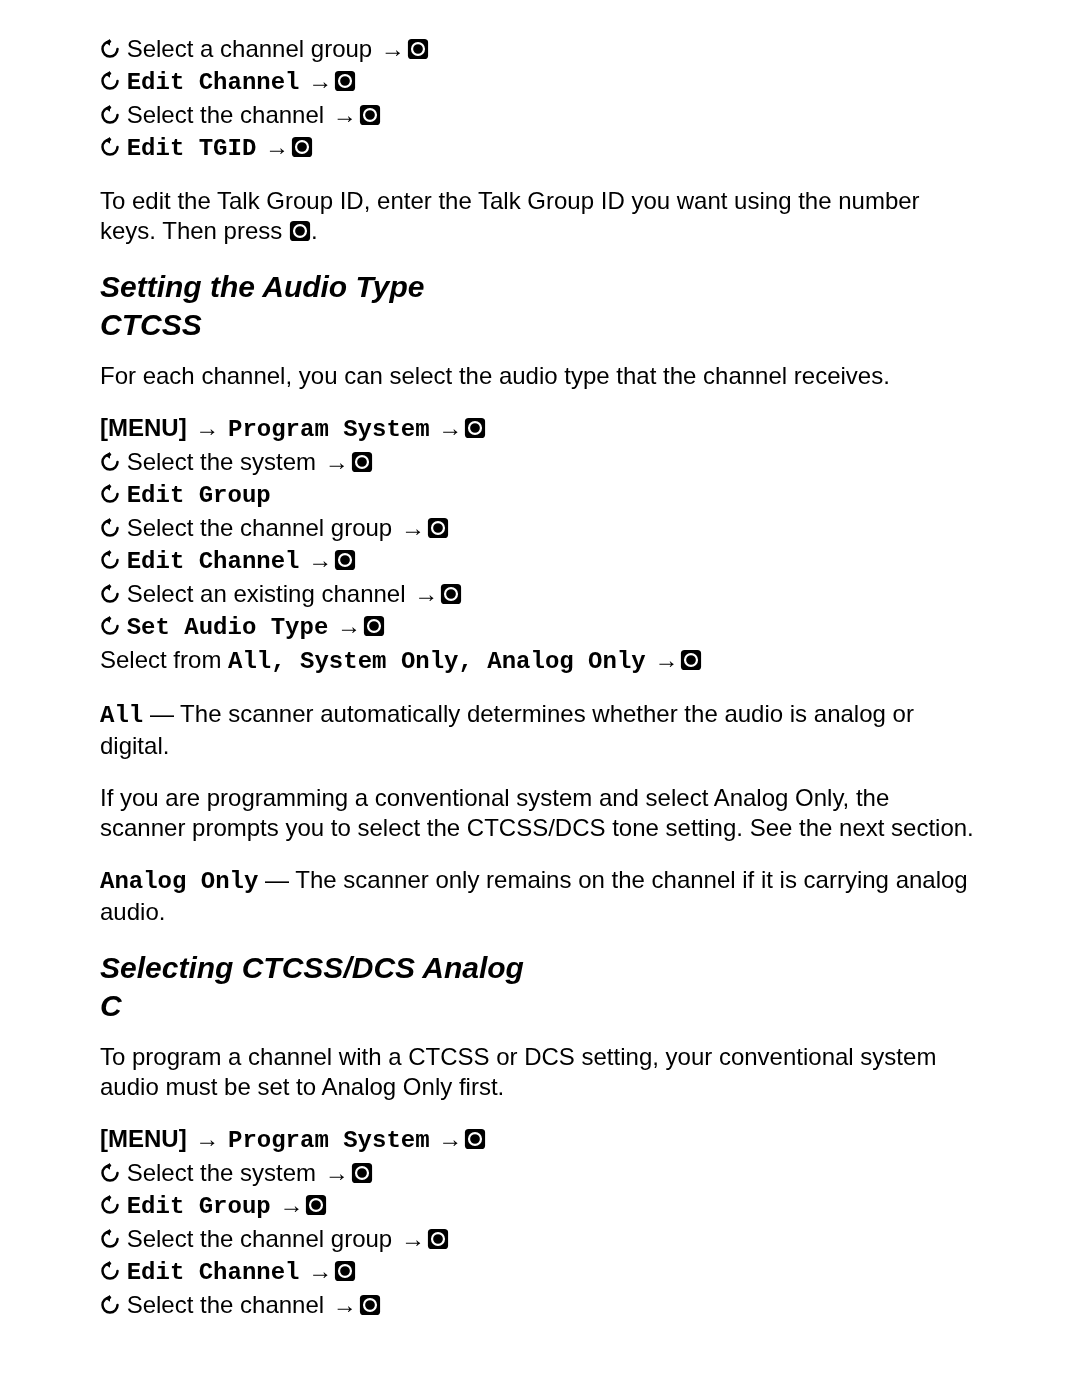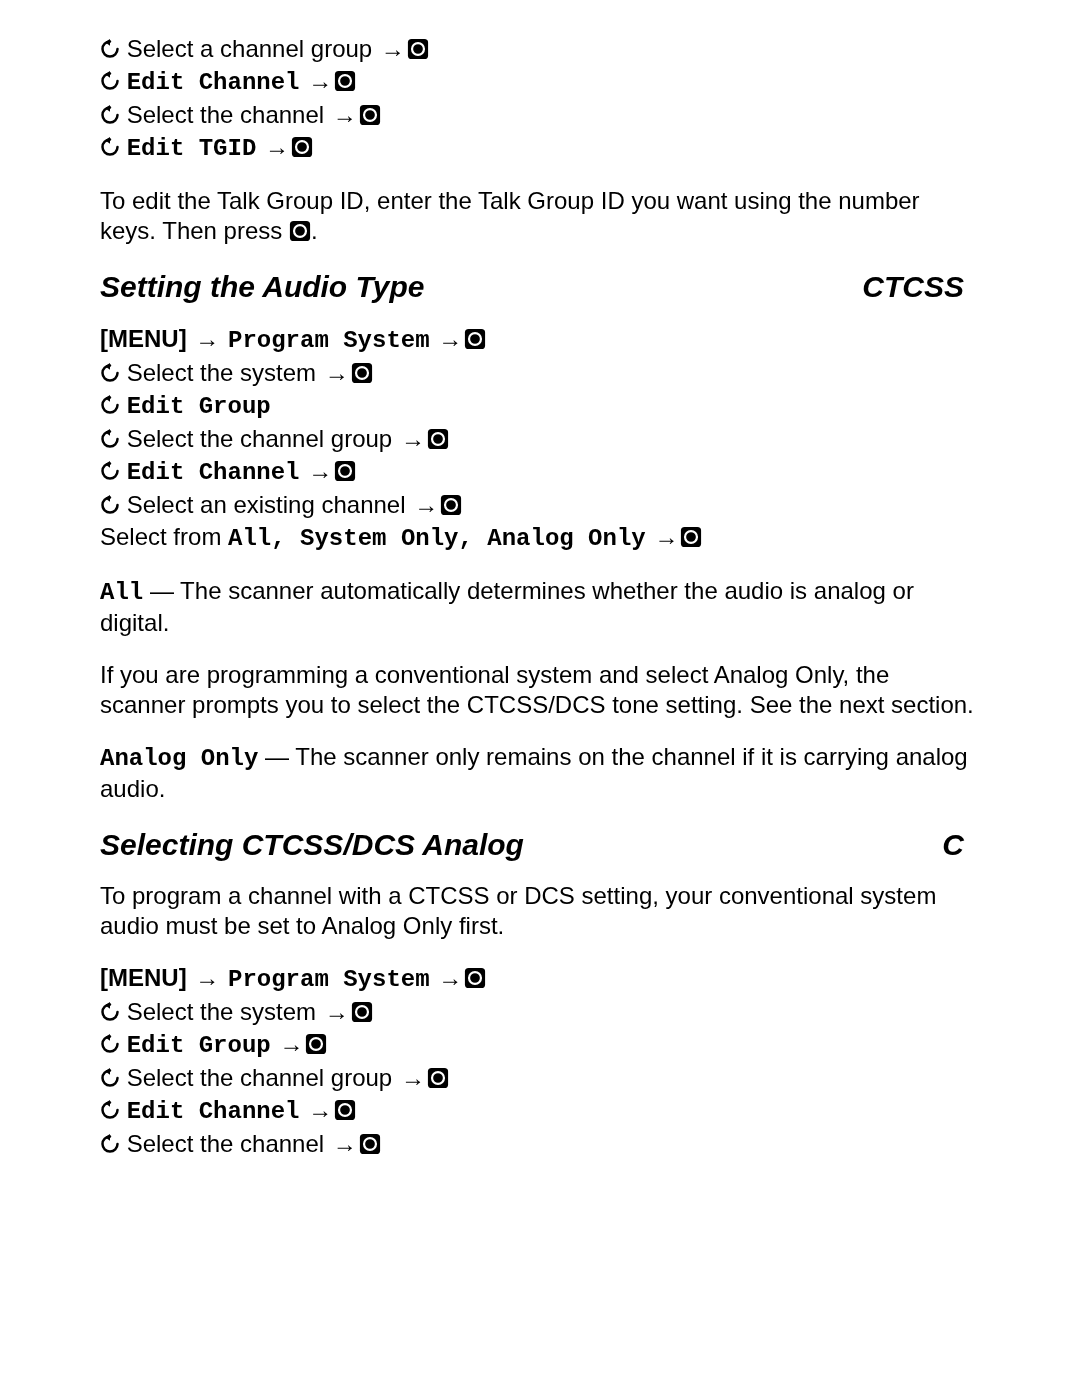--- a/index.html
+++ b/index.html
@@ -31,21 +31,22 @@
   .para {
     margin: 0 0 22px 0;
   }
   .section-head {
     display: flex;
     justify-content: space-between;
     align-items: baseline;
     font-style: italic;
     font-weight: bold;
     font-size: 30px;
-    margin: 14px 16px 18px 0;
+    margin: 14px 4px 18px 0;
+    flex-direction: column;
   }
   .scroll-icon {
     display: inline-block;
     width: 20px;
     vertical-align: -2px;
   }
   .scroll-icon svg { display: block; }
   .arrow {
     font-weight: bold;
     font-family: Arial, Helvetica, sans-serif;
@@ -98,20 +99,21 @@
             <use href="#enter"></use>
           </svg></span></div>
     </div>
     <div class="para"><span>To edit the Talk Group ID, enter the Talk Group ID you want using the number keys. Then press </span><span class="enter-icon"><svg viewBox="0 0 24 24" width="22" height="22">
           <use href="#enter"></use>
         </svg></span><span>.</span></div>
     <div class="section-head">
       <span>Setting the Audio Type</span>
       <span>CTCSS</span>
     </div>
+    <div class="para">For each channel, you can select the audio type that the channel receives.</div>
     <div class="steps">
       <div class="row"><b>[MENU]</b> <span class="arrow">→</span> <span class="mono">Program System</span> <span class="arrow">→</span><span class="enter-icon"><svg viewBox="0 0 24 24" width="22" height="22">
             <use href="#enter"></use>
           </svg></span></div>
       <div class="row"><span class="scroll-icon"><svg viewBox="0 0 24 24" width="20" height="20">
             <use href="#scroll"></use>
           </svg></span> <span>Select the system</span> <span class="arrow">→</span><span class="enter-icon"><svg viewBox="0 0 24 24" width="22" height="22">
             <use href="#enter"></use>
           </svg></span></div>
       <div class="row"><span class="scroll-icon"><svg viewBox="0 0 24 24" width="20" height="20">
@@ -123,20 +125,25 @@
             <use href="#enter"></use>
           </svg></span></div>
       <div class="row"><span class="scroll-icon"><svg viewBox="0 0 24 24" width="20" height="20">
             <use href="#scroll"></use>
           </svg></span> <span class="mono">Edit Channel</span> <span class="arrow">→</span><span class="enter-icon"><svg viewBox="0 0 24 24" width="22" height="22">
             <use href="#enter"></use>
           </svg></span></div>
       <div class="row"><span class="scroll-icon"><svg viewBox="0 0 24 24" width="20" height="20">
             <use href="#scroll"></use>
           </svg></span> <span>Select an existing channel</span> <span class="arrow">→</span><span class="enter-icon"><svg viewBox="0 0 24 24" width="22" height="22">
+            <use href="#enter"></use>
+          </svg></span></div>
+      <div class="row"><span class="scroll-icon"><svg viewBox="0 0 24 24" width="20" height="20">
+            <use href="#scroll"></use>
+          </svg></span> <span class="mono">Set Audio Type</span> <span class="arrow">→</span><span class="enter-icon"><svg viewBox="0 0 24 24" width="22" height="22">
             <use href="#enter"></use>
           </svg></span></div>
       <div class="row"><span>Select from </span><span class="mono">All, System Only, Analog Only</span> <span class="arrow">→</span><span class="enter-icon"><svg viewBox="0 0 24 24" width="22" height="22">
             <use href="#enter"></use>
           </svg></span></div>
     </div>
     <div class="para"><span class="mono">All</span><span> — The scanner automatically determines whether the audio is analog or digital.</span></div>
     <div class="para">If you are programming a conventional system and select Analog Only, the scanner prompts you to select the CTCSS/DCS tone setting. See the next section.</div>
     <div class="para"><span class="mono">Analog Only</span><span> — The scanner only remains on the channel if it is carrying analog audio.</span></div>
     <div class="section-head">

